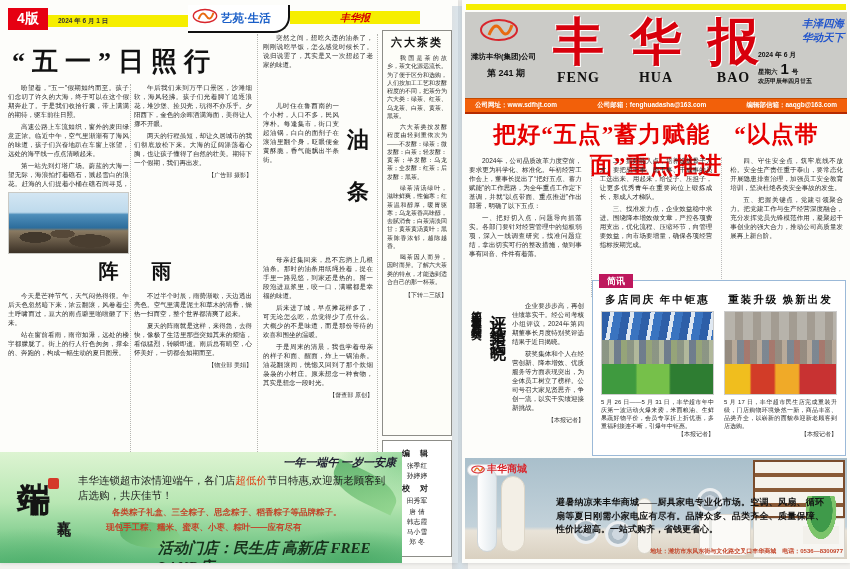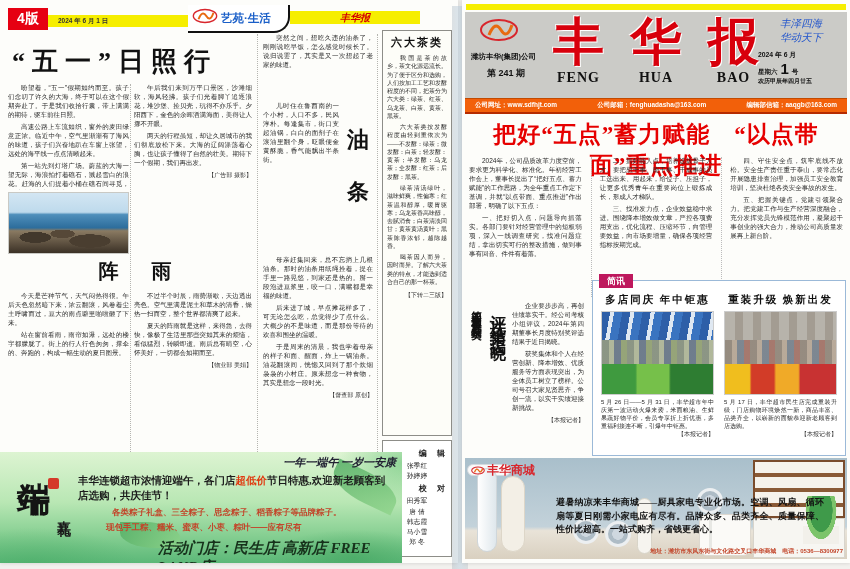--- a/index.html
+++ b/index.html
@@ -47,54 +47,54 @@
       radial-gradient(ellipse 20px 7px at 45% 68%, #564838 0 60%, transparent 61%),
       linear-gradient(180deg,#d3e6f3 0%,#bedaec 32%,#4f8fbb 36%,#2d6d9c 58%,#8a7a62 63%,#3b3126 100%); }
 
   .teabox { left:382px; top:30px; width:70px; height:406px; border:1px solid #8d8d88; padding:4px 4px; background:#fdfdf8; }
   .teabox h3 { text-align:center; font-size:11px; letter-spacing:2px; margin-bottom:4px; color:#111; }
   .teabox .t { font-size:6px; }
   .cont { text-align:right; font-size:6px; color:#333; margin-top:2px; }
 
   .staffbox { left:382px; top:440px; width:70px; height:117px; border:1px solid #8d8d88;
               padding:5px 2px; background:#fff; text-align:center; }
-  .staffbox .lbl { font-size:8px; font-weight:bold; letter-spacing:4px; margin:2px 0 2px;text-align:right; }
+  .staffbox .lbl { font-size:8px; font-weight:bold; letter-spacing:4px; margin:2px 0 2px; }
   .staffbox .nm  { font-size:6.8px; line-height:1.5; }
 
   
   .ad-green { left:0; top:452px; width:402px; height:111px; overflow:hidden;
     background:
       radial-gradient(ellipse 120px 40px at 88% 95%, rgba(60,160,90,.55), transparent 70%),
       radial-gradient(ellipse 150px 50px at 8% 100%, rgba(70,170,100,.5), transparent 70%),
       radial-gradient(ellipse 90px 60px at 100% 10%, rgba(90,190,110,.55), transparent 70%),
       linear-gradient(180deg,#ddf4d2 0%,#b9e7b4 45%,#86cf92 75%,#5cb878 100%); }
   .leaf { position:absolute; background:linear-gradient(135deg,#4da95f,#8fd48a); border-radius:0 60% 0 60%; opacity:.8; }
   .duanwu { left:16px; top:4px; font-size:33px; line-height:1.05; font-weight:bold; color:#141414; }
   .jiali  { left:56px; top:58px; font-size:14px; line-height:1.1; font-weight:bold; color:#1b1b1b; }
   .seal   { left:48px; top:26px; width:11px; height:11px; background:#d43a2a; border-radius:2px; }
   .ad-slogan { left:210px; top:3px; width:186px; text-align:right; font-size:11px; font-weight:bold;
                font-style:italic; color:#223; }
-  .ad-line1 { left:78px; top:21px; width:316px; font-size:10.5px; line-height:1.45; color:#1c1c1c; font-weight:bold; }
+  .ad-line1 { left:78px; top:21px; width:316px; font-size:10.5px; line-height:1.45; color:#1c1c1c; font-weight:normal; }
   .hl { color:#e03a10; }
   .ad-line2 { left:112px; top:55px; width:282px; font-size:8.5px; color:#c2452a; font-weight:bold; }
   .ad-line3 { left:106px; top:70px; width:262px; font-size:8.5px; color:#c2452a; font-weight:bold; }
   .ad-line4 { left:158px; top:87px; width:236px; font-size:15px; color:#17321c; font-weight:bold;font-style:italic; }
 
   
   .yellowline { left:4px; top:4px; width:380px; height:6px; background:#f6ee00; }
   .mast { left:3px; top:12px; width:382px; height:86px; background:#cbcbc7; }
   .company { left:6px; top:40px; width:110px; font-size:7.5px; font-weight:bold; color:#111; }
   .issue   { left:22px; top:55px; width:80px; font-size:9px; font-weight:bold; color:#111; }
   .mast-chars { left:88px; top:2px; width:206px; display:flex; justify-content:space-between; }
   .mch { display:flex; flex-direction:column; align-items:center; }
   .mch .ch { font-size:51px; line-height:1.1; font-weight:bold; color:#d8000c;
              text-shadow:1px 1px 0 #fff, -1px -1px 0 #fff; }
   .mch .py { font-size:14px; font-weight:bold; color:#111; letter-spacing:1px; }
   .mast-right { left:293px; top:5px; width:86px; height:78px; font-size:6.5px; color:#111; }
-  .slogan-blue { color:#2255cc; font-weight:normal; font-style:italic; font-size:10.5px; line-height:1.35; text-align:center; }
+  .slogan-blue { color:#2255cc; font-weight:bold; font-style:italic; font-size:10.5px; line-height:1.35; text-align:right; }
   .d-line { margin-top:5px; font-weight:bold; font-size:6.8px; }
   .d-row { display:flex; align-items:baseline; gap:3px; }
   .d-day { font-size:15px; font-weight:bold; }
   .lunar { font-size:6px; font-weight:bold; }
 
   .orangebar { left:3px; top:98px; width:382px; height:16px; background:#f2600a;
                border-top:1px solid #c24a00; border-bottom:2px solid #b52b00;
                display:flex; align-items:center; justify-content:space-between; padding:0 10px;
                color:#fff; font-size:6.5px; font-weight:bold; }
   .headline { left:3px; top:119px; width:382px; height:34px; text-align:center;
@@ -140,21 +140,21 @@
                       linear-gradient(180deg, transparent 62%, #f2f0ea 63%); }
   .chair { right:96px; top:56px; width:52px; height:42px; background:#fbfaf7; border-radius:8px; border:1px solid #ddd8cf; }
   .ac1 { left:12px; top:10px; width:20px; height:84px; background:linear-gradient(90deg,#ffffff,#dfe7ec); border-radius:10px; border:1px solid #cfd6da; }
   .ac2 { left:36px; top:18px; width:24px; height:76px; background:#f3efe6; border-radius:12px; border:1px solid #ddd6c8; }
   .wallac { left:2px; top:6px; width:44px; height:12px; background:#fafafa; border-radius:6px; border:1px solid #d5dade; }
   .fan { width:26px; height:26px; border-radius:50%; border:3px solid #eceff1; background:radial-gradient(circle,#cfd8e0 0 40%,#aebcc6 41% 100%); }
   .fan1 { left:108px; top:60px; } .fan2 { left:140px; top:63px; }
   .towerfan { left:172px; top:40px; width:15px; height:56px; background:#f6f4ef; border-radius:8px; border:1px solid #d8d4c8; }
   .standfan-head { left:232px; top:30px; width:26px; height:26px; }
   .standfan-pole { left:244px; top:56px; width:3px; height:38px; background:#e8e8e4; }
-  .ad-brand { left:6px; top:4px; font-size:12px; font-weight:bold; color:#d8262c; display:flex; gap:2px; align-items:center; }
+  .ad-brand { left:6px; top:4px; font-size:10px; font-weight:bold; color:#d8262c; display:flex; gap:2px; align-items:flex-end; }
   .ad-title2 { left:70px; top:8px; width:300px; text-align:center; font-size:21px; font-weight:bold; color:#e02214;
                text-shadow:1px 1px 0 rgba(255,255,255,.85); letter-spacing:1px; }
   .ad-body2 { left:48px; top:38px; width:268px; font-size:9px; line-height:1.5; color:#141414; font-weight:bold; text-align:justify;margin-left:43px; }
   .ad-addr { left:150px; bottom:3px; width:228px; text-align:right; font-size:6px; color:#c2452a; font-weight:bold; }
 
   .logo-swirl { display:inline-block; }
 </style>
 </head>
 <body>
 

